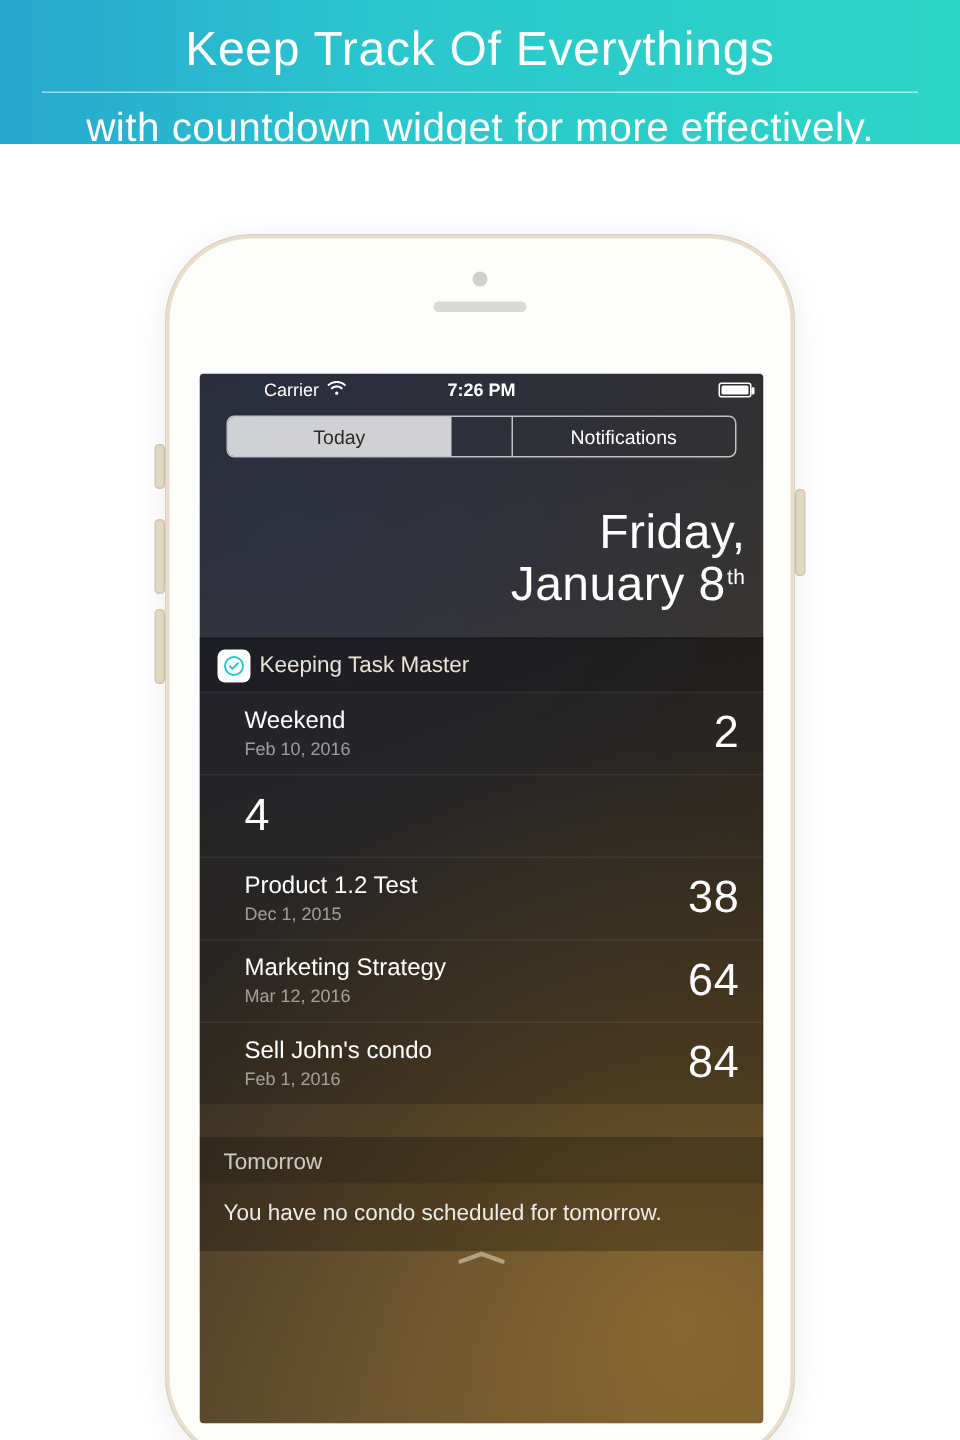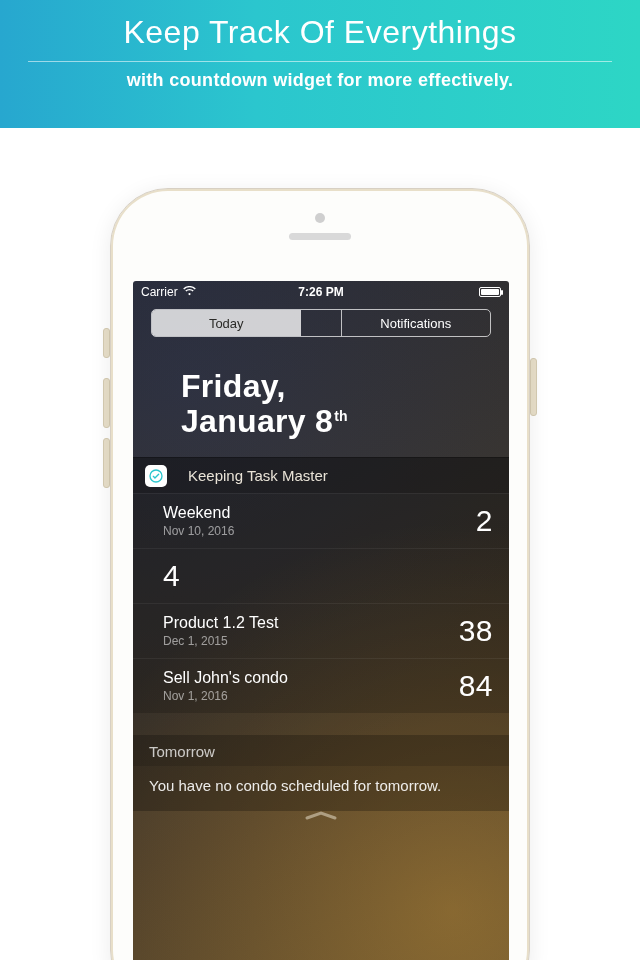--- a/index.html
+++ b/index.html
@@ -2,29 +2,29 @@
 <html><head>
 <meta charset="utf-8">
 <style>
   * { margin: 0; padding: 0; box-sizing: border-box; }
   html, body { width: 640px; height: 960px; overflow: hidden; font-family: -apple-system, "Helvetica Neue", Helvetica, Arial, sans-serif; }
   body { background: #ffffff; }
 
   
   .promo {
     width: 640px;
-    height: 128px;
+    height: 96px;
     background: linear-gradient(90deg, #27a7cf 0%, #2bc6ce 40%, #2dd6c5 100%);
     color: #fff;
     text-align: center;
     padding-top: 14px;
   }
   .promo h1 { font-weight: 300; font-size: 32px; letter-spacing: 0.5px; }
   .promo hr { border: none; border-top: 1px solid rgba(255,255,255,0.55); margin: 10px 28px 8px 28px; }
-  .promo h2 { font-weight: 700; font-size: 18px; letter-spacing: 0.3px; }
+  .promo h2 { font-weight: 400; font-size: 27px; letter-spacing: 0.3px; }
 
   
   .stage { width: 640px; height: 832px; position: relative; background: #fff; }
   .phone {
     position: absolute;
     left: 110px; top: 60px;
     width: 420px; height: 820px;
     background: #fdfdfb;
     border: 1px solid #d7d0c4;
     border-radius: 58px;
@@ -48,21 +48,21 @@
       radial-gradient(circle at 15% 15%, rgba(40,60,120,0.25), transparent 60%),
       linear-gradient(160deg, #2a2a2f 0%, #3a352e 40%, #4a3c2a 70%, #5c4a2c 100%);
     border-radius: 3px;
     overflow: hidden;
   }
 
   
   .statusbar {
     height: 20px; padding: 2px 8px 0 8px;
     display: flex; align-items: center; justify-content: space-between;
-    color: #fff; font-size: 12px;
+    color: #fff; font-size: 12px; margin-left: 35px;
   }
   .sb-left, .sb-right { display: flex; align-items: center; gap: 5px; }
   .sb-center { position: absolute; left: 50%; transform: translateX(-50%); font-weight: 600; font-size: 12px; text-align: center; }
   .wifi-glyph { font-size: 11px; }
   .batt { display:inline-block; width:22px; height:10px; border:1px solid #fff; border-radius:2px; position:relative; }
   .batt::after { content:""; position:absolute; right:-3px; top:2px; width:2px; height:5px; background:#fff; border-radius:1px; }
   .batt i { display:block; width:18px; height:6px; background:#fff; margin:1px; border-radius:1px; }
 
   
   .seg {
@@ -79,26 +79,26 @@
     text-align: center;
     font-size: 13px;
     line-height: 27px;
     color: #fff;
   }
   .seg > div:first-child { background: rgba(255,255,255,0.78); color: #2b2b28; font-weight: 500; }
   .seg > div + div { border-left: 1px solid rgba(255,255,255,0.7); }
 
   
   .datehdr { color: #fff; padding: 24px 12px 18px 48px; }
-  .datehdr .line { font-size: 32px; font-weight: 700; letter-spacing: 0.3px; line-height: 1.1; }
+  .datehdr .line { font-size: 32px; font-weight: 400; letter-spacing: 0.3px; line-height: 1.1; text-align: right; }
   .datehdr sup { font-size: 14px; vertical-align: super; margin-left: 1px; }
 
   
   .widget-hdr {
-    display: flex; align-items: center; gap: 21px;
+    display: flex; align-items: center; gap: 6px;
     padding: 0 12px; height: 36px;
     background: rgba(0,0,0,0.40);
     color: #e9e3d7; font-size: 15px;
     border-top: 1px solid rgba(0,0,0,0.25);
   }
   .app-icon {
     width: 22px; height: 22px; border-radius: 5px;
     background: #ffffff; display:flex; align-items:center; justify-content:center;
   }
   .app-icon svg { width: 16px; height: 16px; }
@@ -191,38 +191,45 @@
               <circle cx="12" cy="12" r="9" fill="none" stroke="#2bc6ce" stroke-width="2"></circle>
               <path d="M8 12.5l2.4 2.4L16 9.3" fill="none" stroke="#2bc6ce" stroke-width="2" stroke-linecap="round" stroke-linejoin="round"></path>
             </svg>
         </span>
         <span>Keeping Task Master</span>
       </div>
 
       <div class="row">
         <div class="left">
           <span class="title">Weekend</span>
-          <span class="sub">Nov 10, 2016</span>
+          <span class="sub">Feb 10, 2016</span>
         </div>
         <span class="count">2</span>
       </div>
       <div class="row">
         <span class="count">4</span>
       </div>
       <div class="row">
         <div class="left">
           <span class="title">Product 1.2 Test</span>
           <span class="sub">Dec 1, 2015</span>
         </div>
         <span class="count">38</span>
       </div>
       <div class="row">
         <div class="left">
+          <span class="title">Marketing Strategy</span>
+          <span class="sub">Mar 12, 2016</span>
+        </div>
+        <span class="count">64</span>
+      </div>
+      <div class="row">
+        <div class="left">
           <span class="title">Sell John's condo</span>
-          <span class="sub">Nov 1, 2016</span>
+          <span class="sub">Feb 1, 2016</span>
         </div>
         <span class="count">84</span>
       </div>
 
       <div class="spacer"></div>
 
       <div class="section-hdr">Tomorrow</div>
       <div class="section-body">You have no condo scheduled for tomorrow.</div>
 
       <div class="grabber">

